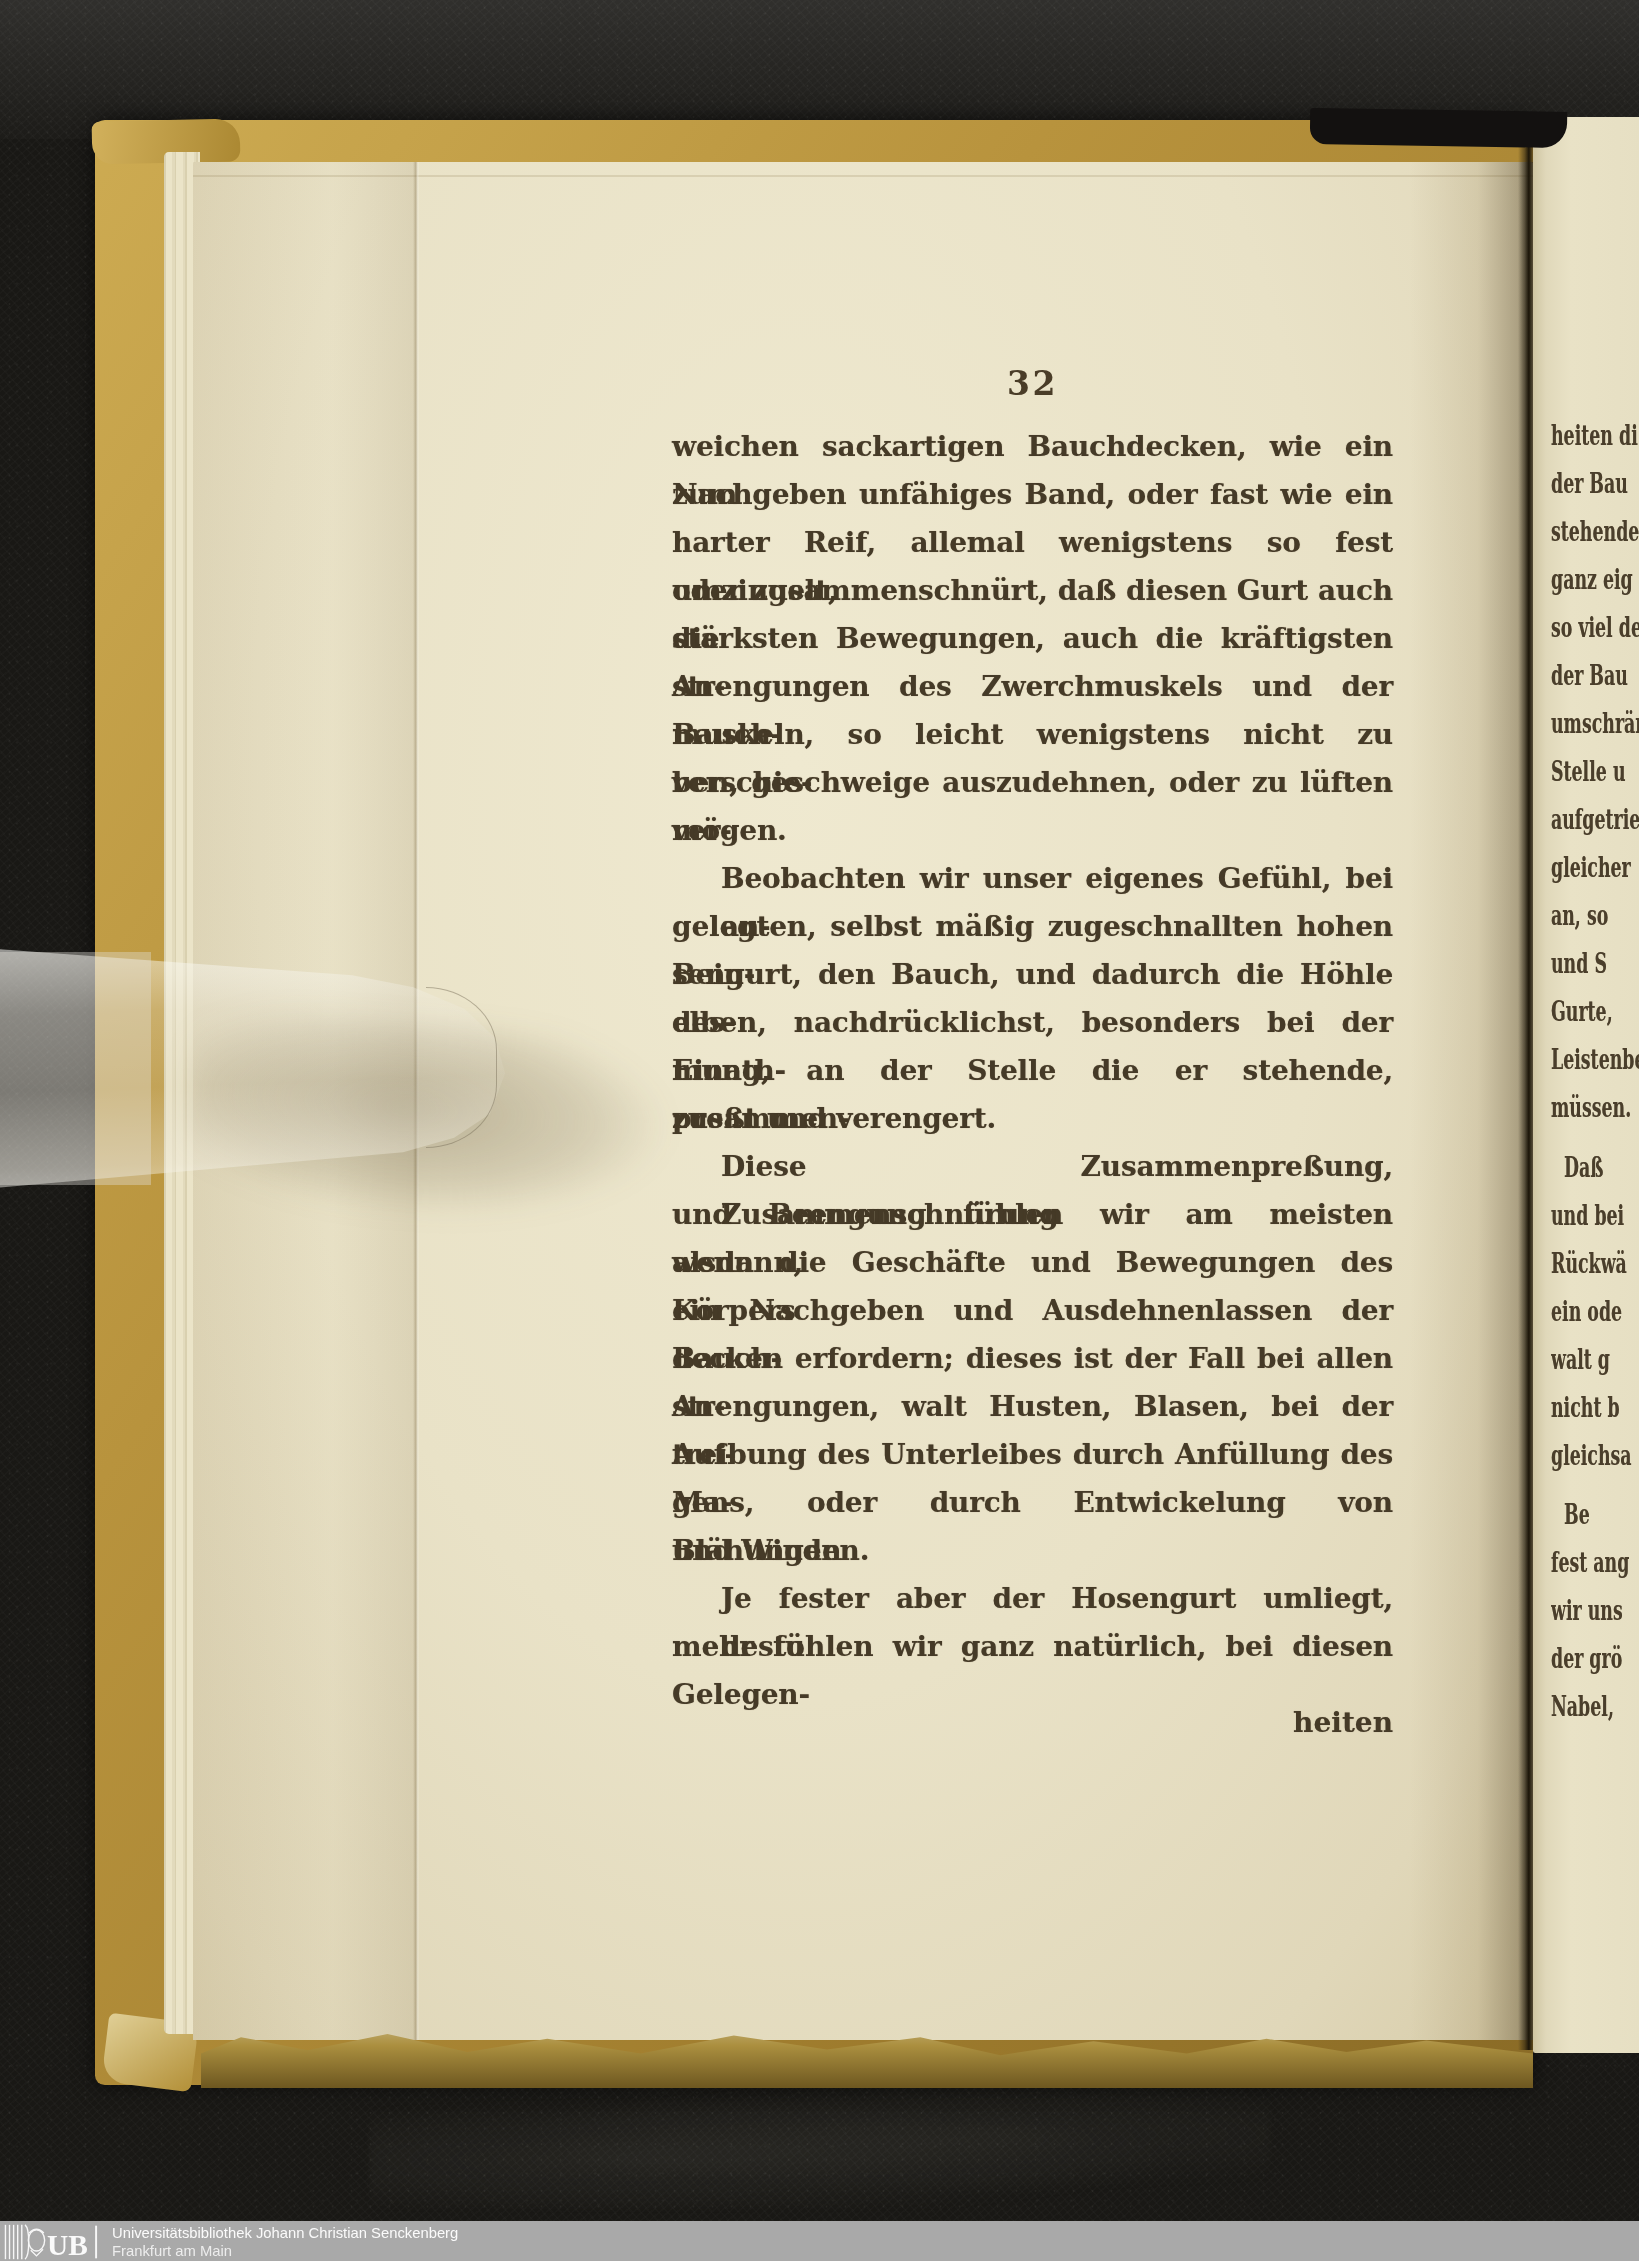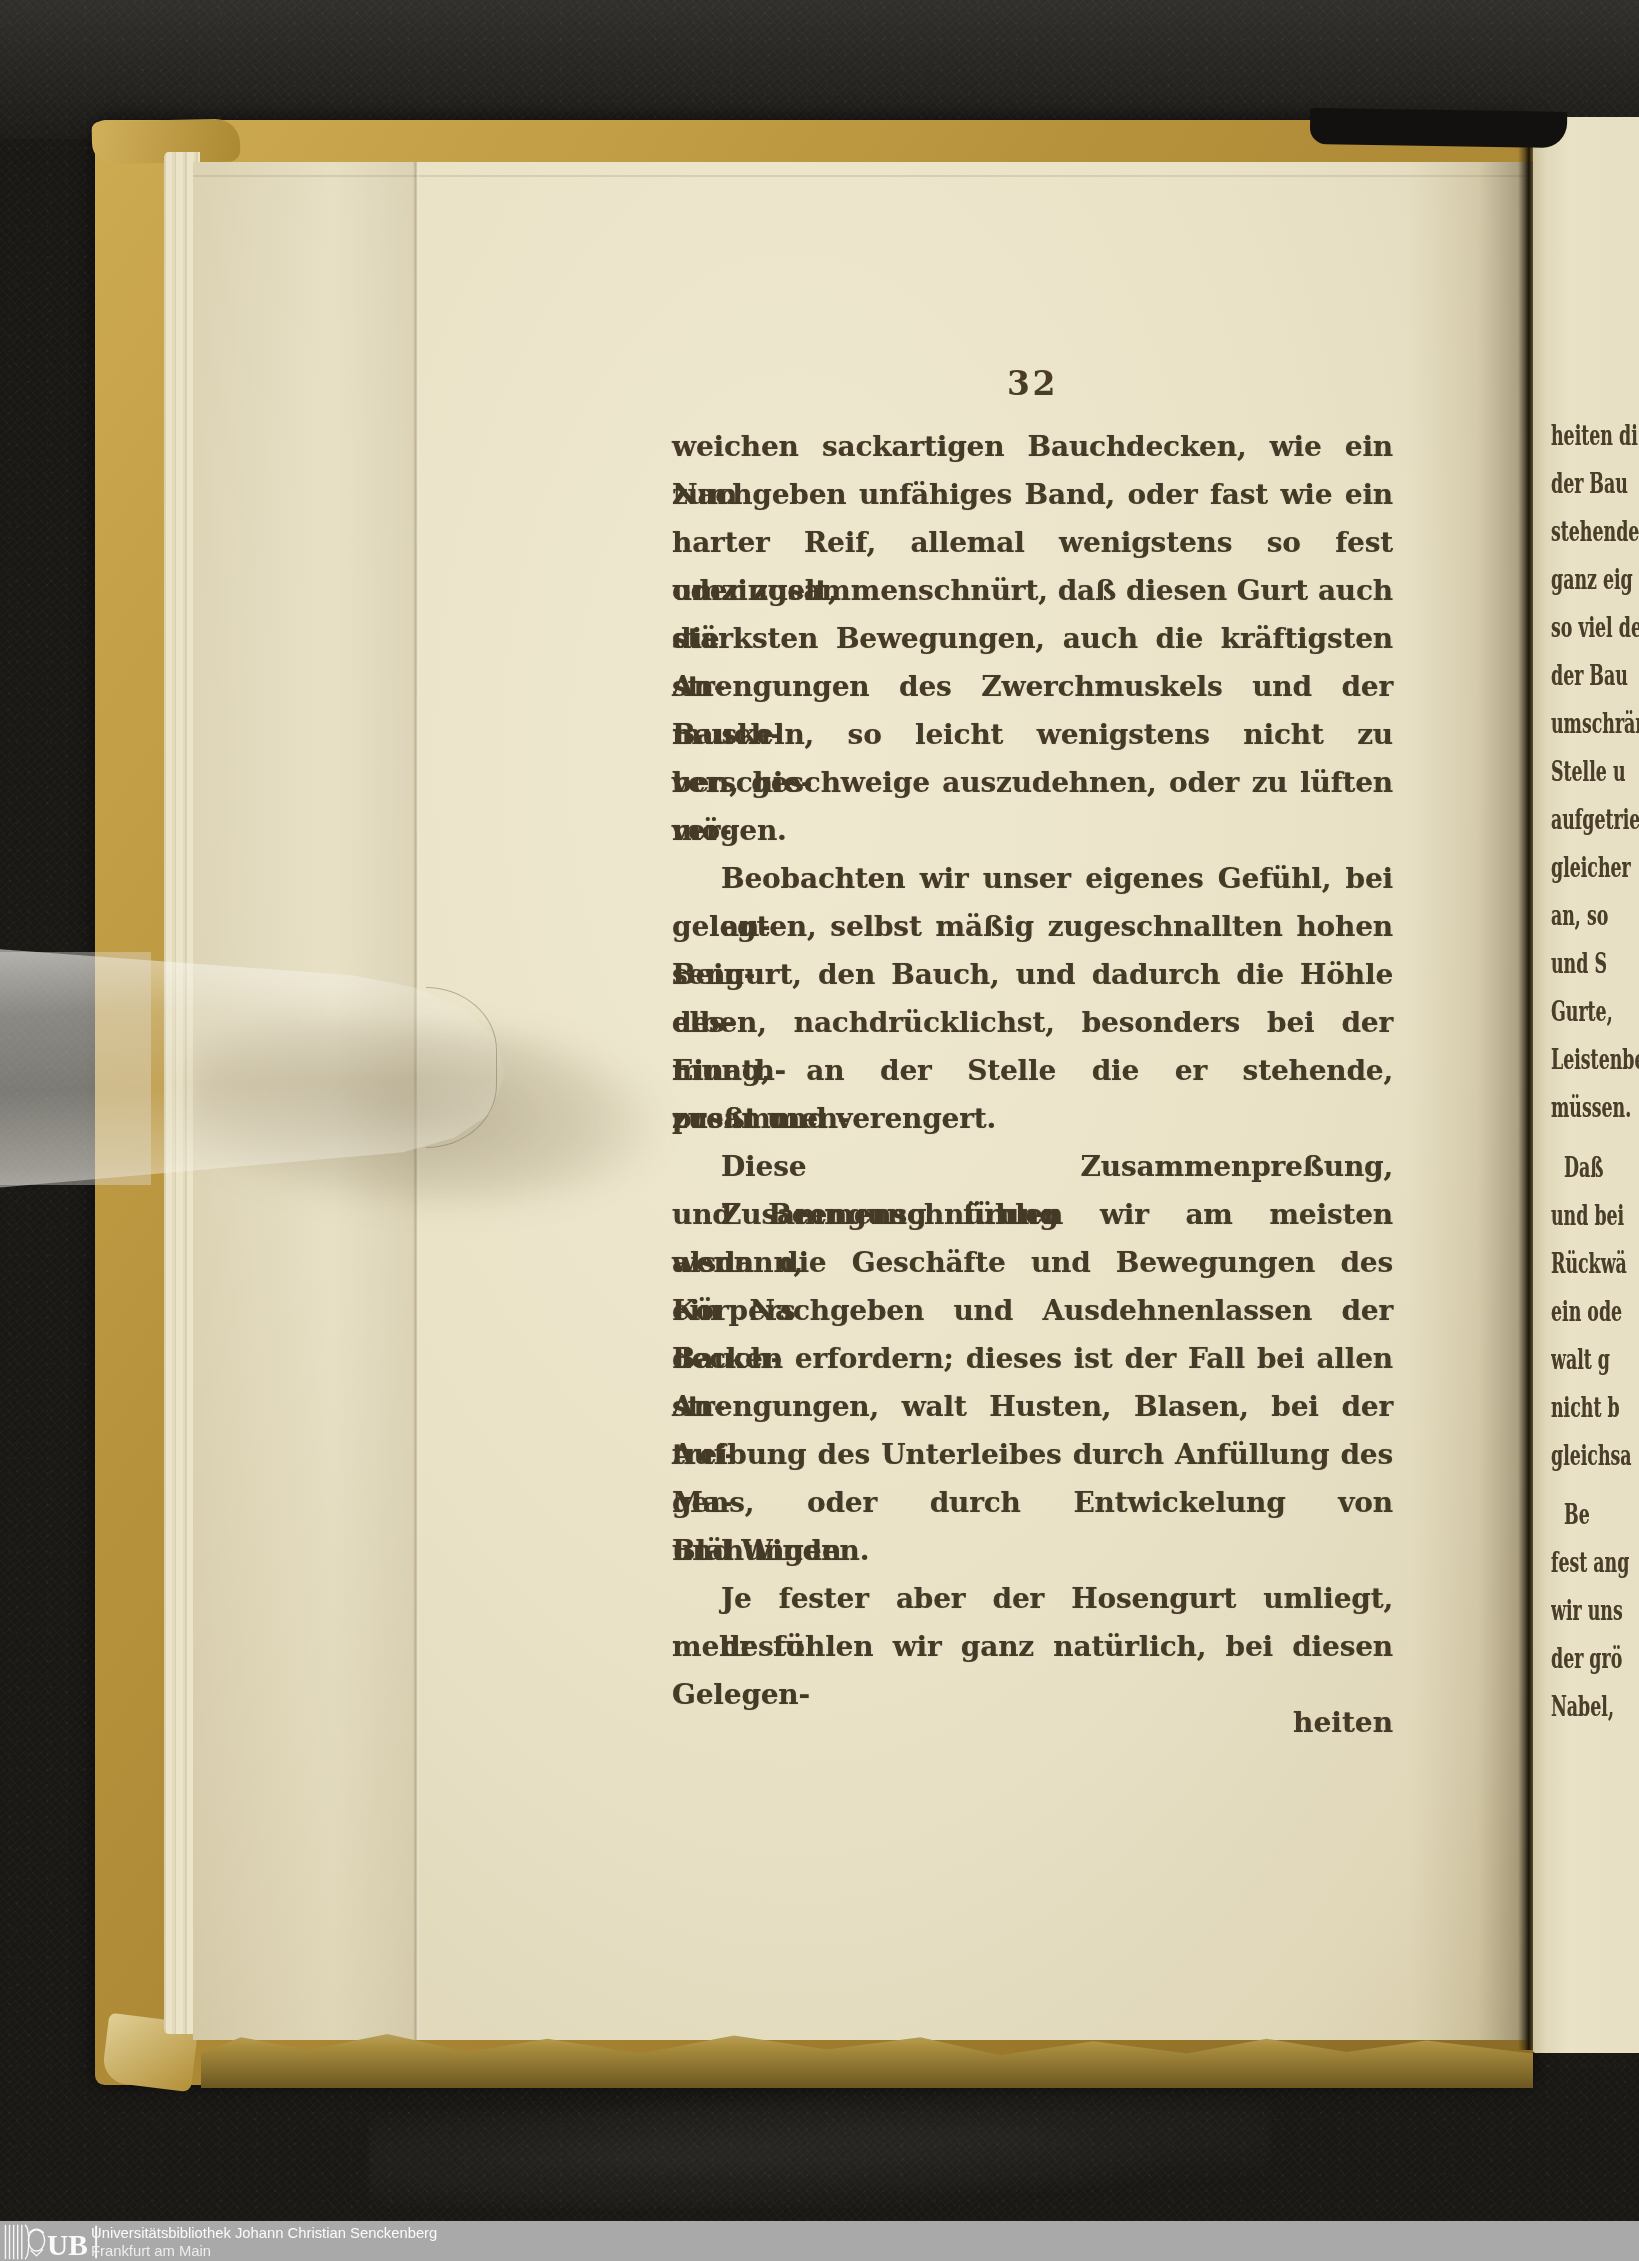--- a/index.html
+++ b/index.html
@@ -78,21 +78,21 @@
   .plastic-tip{position:absolute;left:426px;top:987px;width:70px;height:159px;z-index:7;
     border:1.6px solid rgba(125,115,92,0.5);border-left:none;
     border-radius:0 90px 90px 0 / 0 80px 80px 0;}
   .plastic-shadow{position:absolute;left:187px;top:1023px;width:479px;height:192px;z-index:6;
     background:radial-gradient(ellipse at 45% 45%, rgba(85,70,40,0.34), rgba(85,70,40,0.15) 50%, transparent 72%);
     filter:blur(13px);transform:rotate(5deg);}
 
   
   .footer-bar{position:absolute;left:0;top:2221px;width:1639px;height:40px;background:#a9a9a9;z-index:9;}
   .logo{position:absolute;left:2.5px;top:2223px;z-index:10;}
-  .lib-text{position:absolute;left:91px;top:2224px;z-index:10;
+  .lib-text{position:absolute;left:112px;top:2224px;z-index:10;
     font-family:"Liberation Sans","DejaVu Sans",sans-serif;font-size:14.8px;line-height:18px;}
   .lib-text .l1{color:#fbfbfb;}
   .lib-text .l2{color:#ededed;}
 </style>
 </head>
 <body>
 
 <div class="canvas">
   <div class="sheen"></div>
   <div class="scuffs"></div>

